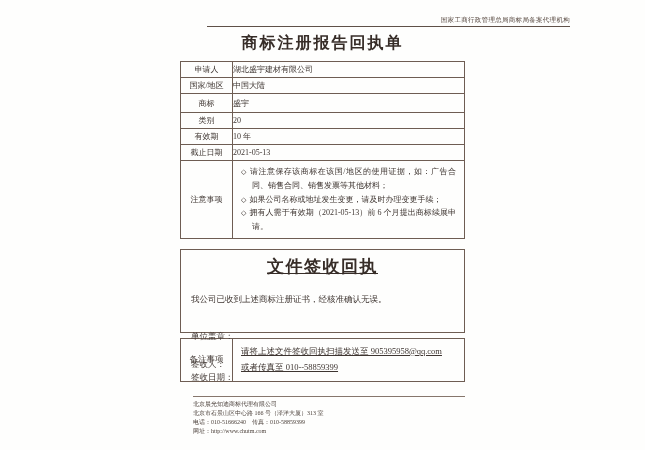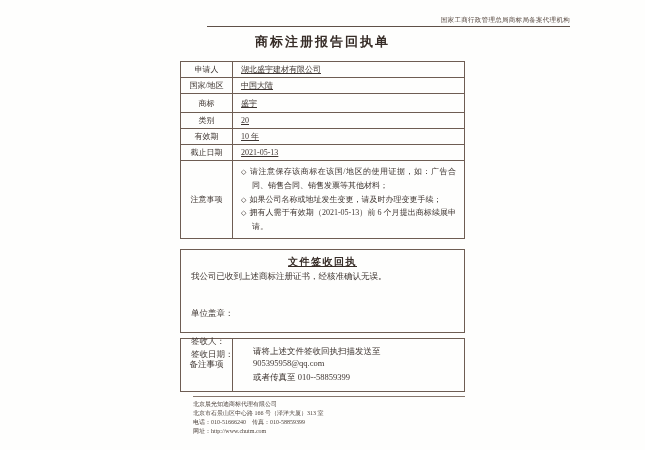--- a/index.html
+++ b/index.html
@@ -20,34 +20,34 @@
   }
   .header-rule {
     position: absolute; top: 26px; left: 207px; width: 363px;
     border-bottom: 1px solid #5f5048;
   }
 
   
   .doc-title {
     position: absolute; top: 33px; left: 0; width: 100%;
     text-align: center;
-    font-size: 13px; font-weight: bold; letter-spacing: 2px;
+    font-size: 16px; font-weight: bold; letter-spacing: 2px;
     color: #372d28;
   }
 
   
   .content { position: absolute; left: 180px; top: 61px; width: 285px; }
 
   table.info {
     width: 100%; border-collapse: collapse;
     font-size: 8px; color: #3e3531;
   }
   table.info td { border: 1px solid #6e5d53; vertical-align: middle; }
   td.lbl { width: 52px; text-align: center; padding: 2px 3px; }
-  td.val { padding: 2px 2px 2px 8px; text-decoration: underline; }
+  td.val { padding: 2px 2px 2px 0; }
   tr.r1 td { height: 15px; }
   tr.r2 td { height: 13px; }
   tr.r3 td { height: 13px; }
   tr.r3 td.val { vertical-align: top; padding-top: 1px; }
   tr.r4 td { height: 19px; }
   tr.r5 td { height: 14px; }
   tr.r6 td { height: 13px; }
   tr.r7 td { height: 12px; }
   td.notes { padding: 4px 8px; }
   .note-item {
@@ -58,38 +58,38 @@
 
   
   .receipt-box {
     margin-top: 10px;
     border: 1px solid #6e5d53;
     height: 84px;
     padding: 5px 10px 4px 10px;
     font-size: 8.5px;
   }
   .receipt-title {
-    text-align: center; font-size: 10px; font-weight: bold;
+    text-align: center; font-size: 17px; font-weight: bold;
     letter-spacing: 1.5px; text-decoration: underline;
     color: #372d28;
   }
-  .receipt-statement { margin-top: 2px; }
+  .receipt-statement { margin-top: 16px; }
   .stamp-line { margin-top: 25px; }
   .signer-line { margin-top: 16px; }
   .sign-date-line { margin-top: 1px; }
 
   
   table.remarks {
     margin-top: 5px; width: 100%; border-collapse: collapse;
     font-size: 8.5px;
   }
   table.remarks td { border: 1px solid #6e5d53; vertical-align: middle; }
   td.remarks-lbl { width: 52px; text-align: center; }
   td.remarks-val { padding: 3px 4px 3px 8px; }
-  .remarks-line { margin: 4px 12px; }
+  .remarks-line { margin: 4px 0; text-decoration: underline; }
 
   
   .footer {
     position: absolute; left: 193px; top: 396px; width: 272px;
     border-top: 1px solid #86766c;
     padding-top: 3px;
     font-size: 6px; line-height: 1.5; color: #4a3f39;
   }
 </style>
 </head>

